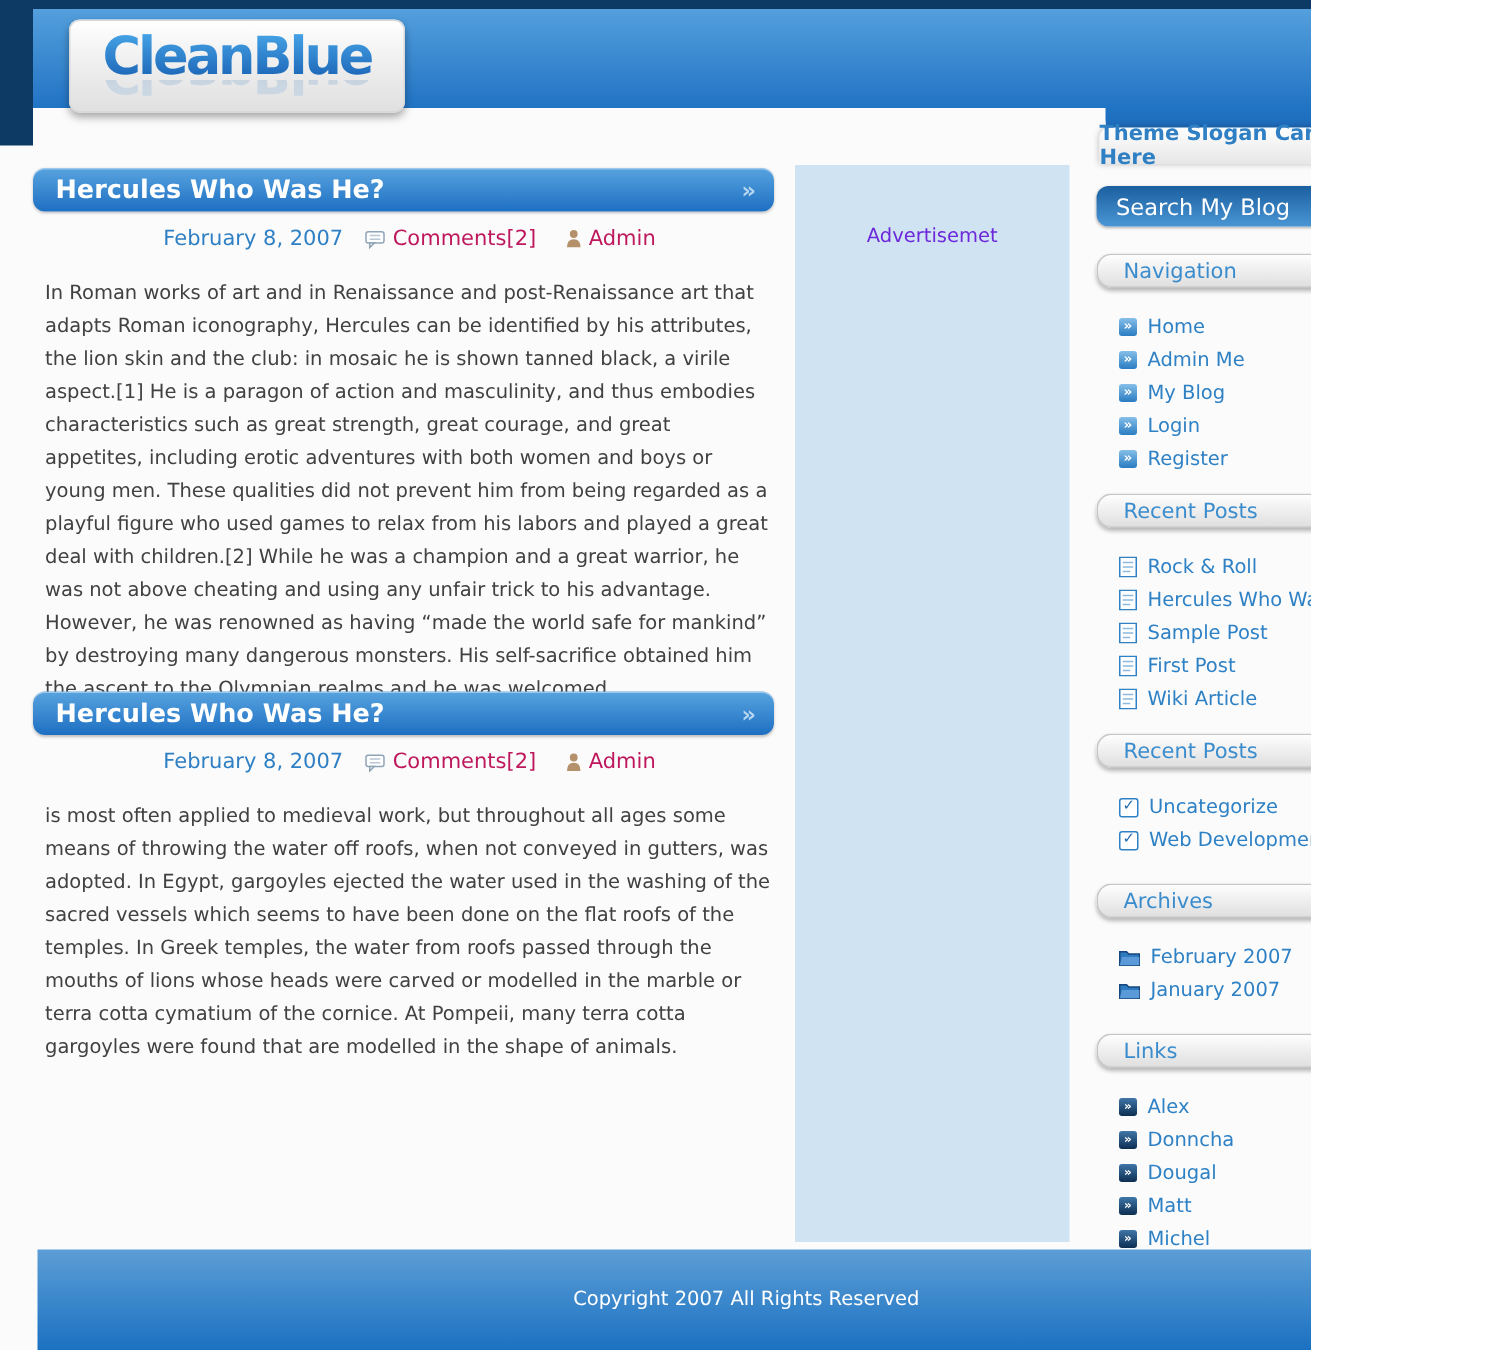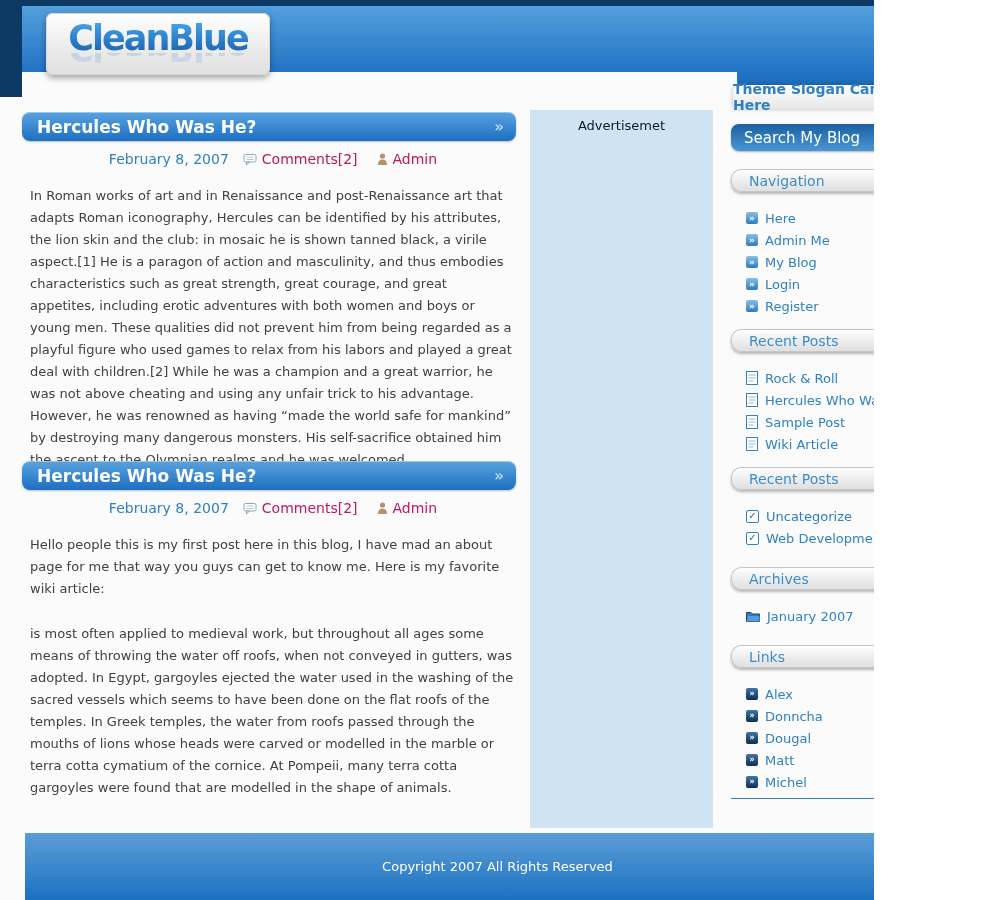--- a/index.html
+++ b/index.html
@@ -26,21 +26,21 @@
               -webkit-background-clip:text; background-clip:text; color:transparent;
               transform:scaleY(-1); opacity:.15; height:14px; overflow:hidden; margin-top:-4px; }
   .slogan-tab{ position:absolute; left:733px; top:85px; width:203px; height:24px;
                background:linear-gradient(#fefefe,#e7e7e7); border-radius:7px 7px 0 0;
                box-shadow:0 0 4px rgba(0,0,0,.25);
                display:flex; align-items:center; justify-content:center;
                font-size:14px; font-weight:bold; color:#2e7fc3; }
 
   
   .ad-column{ position:absolute; left:530px; top:110px; width:183px; height:718px; background:#cfe3f3; }
-  .ad-label{ padding-top:8px; text-align:center; color:#0f172a; font-size:13px; }
+  .ad-label{ padding-top:8px; text-align:center; color:#6d28d9; font-size:13px;margin-top:32px; }
 
   
   .post{ position:absolute; left:22px; width:494px; }
   .post-1{ top:112px; } .post-2{ top:461px; }
   .post-titlebar{ height:29px; border-radius:8px;
                   background:linear-gradient(#58a3df,#1d6fc2);
                   box-shadow:inset 0 1px 0 rgba(255,255,255,.4), 0 1px 2px rgba(0,0,0,.25);
                   display:flex; align-items:center; padding:0 12px 0 15px; cursor:pointer; }
   .post-title{ color:#ffffff; font-size:17px; font-weight:bold; flex:1; }
   .titlebar-chevron{ color:#b5d6f0; font-size:15px; font-weight:bold; }
@@ -148,39 +148,38 @@
       </svg>
       <a class="meta-link">Comments[2]</a>
       <span class="author-gap"></span>
       <svg class="svg-icon" width="11" height="12" viewBox="0 0 11 12">
         <circle cx="5.5" cy="3" r="2.6" fill="#b5916b"></circle>
         <path d="M1 12 Q1 6.5 5.5 6.5 Q10 6.5 10 12 Z" fill="#b5916b"></path>
       </svg>
       <a class="meta-link">Admin</a>
     </div>
     <div class="post-body">
-      <p>Hello people this is my first post here in this blog, I have mad an about page for me that way you guys can get to know me. Here is my favorite wiki article:</p>
       <p>is most often applied to medieval work, but throughout all ages some means of throwing the water off roofs, when not conveyed in gutters, was adopted. In Egypt, gargoyles ejected the water used in the washing of the sacred vessels which seems to have been done on the flat roofs of the temples. In Greek temples, the water from roofs passed through the mouths of lions whose heads were carved or modelled in the marble or terra cotta cymatium of the cornice. At Pompeii, many terra cotta gargoyles were found that are modelled in the shape of animals.</p>
     </div>
   </div>
 
   <div class="sidebar">
 
     <div class="search-bar">
       <span>Search My Blog</span>
     </div>
 
     <div class="section-header m18">
       <span class="section-title">Navigation</span>
       <span class="header-arrow">→</span>
     </div>
     <div class="side-list">
       <div class="side-item">
         <span class="sq-icon">»</span>
-        <span>Here</span>
+        <span>Home</span>
       </div>
       <div class="side-item">
         <span class="sq-icon">»</span>
         <span>Admin Me</span>
       </div>
       <div class="side-item">
         <span class="sq-icon">»</span>
         <span>My Blog</span>
       </div>
       <div class="side-item">
@@ -217,20 +216,29 @@
         <span>Hercules Who Was He?</span>
       </div>
       <div class="side-item">
         <svg class="svg-icon" width="12" height="14" viewBox="0 0 12 14">
             <rect x="0.5" y="0.5" width="11" height="13" fill="#ffffff" stroke="#2e81c4"></rect>
             <line x1="2.5" y1="4" x2="9.5" y2="4" stroke="#8cb9dd"></line>
             <line x1="2.5" y1="7" x2="9.5" y2="7" stroke="#8cb9dd"></line>
             <line x1="2.5" y1="10" x2="7.5" y2="10" stroke="#8cb9dd"></line>
           </svg>
         <span>Sample Post</span>
+      </div>
+      <div class="side-item">
+        <svg class="svg-icon" width="12" height="14" viewBox="0 0 12 14">
+            <rect x="0.5" y="0.5" width="11" height="13" fill="#ffffff" stroke="#2e81c4"></rect>
+            <line x1="2.5" y1="4" x2="9.5" y2="4" stroke="#8cb9dd"></line>
+            <line x1="2.5" y1="7" x2="9.5" y2="7" stroke="#8cb9dd"></line>
+            <line x1="2.5" y1="10" x2="7.5" y2="10" stroke="#8cb9dd"></line>
+          </svg>
+        <span>First Post</span>
       </div>
       <div class="side-item">
         <svg class="svg-icon" width="12" height="14" viewBox="0 0 12 14">
             <rect x="0.5" y="0.5" width="11" height="13" fill="#ffffff" stroke="#2e81c4"></rect>
             <line x1="2.5" y1="4" x2="9.5" y2="4" stroke="#8cb9dd"></line>
             <line x1="2.5" y1="7" x2="9.5" y2="7" stroke="#8cb9dd"></line>
             <line x1="2.5" y1="10" x2="7.5" y2="10" stroke="#8cb9dd"></line>
           </svg>
         <span>Wiki Article</span>
       </div>
@@ -254,20 +262,27 @@
     <div class="section-header m18">
       <span class="section-title">Archives</span>
       <span class="header-arrow">→</span>
     </div>
     <div class="side-list">
       <div class="side-item">
         <svg class="svg-icon" width="14" height="11" viewBox="0 0 14 11">
             <path d="M0.5 1.5 L5 1.5 L6.5 3 L13.5 3 L13.5 10.5 L0.5 10.5 Z" fill="#2f7bc0" stroke="#17477c"></path>
             <path d="M2 5 L13.5 5 L13.5 10.5 L0.5 10.5 Z" fill="#5a9ad8"></path>
           </svg>
+        <span>February 2007</span>
+      </div>
+      <div class="side-item">
+        <svg class="svg-icon" width="14" height="11" viewBox="0 0 14 11">
+            <path d="M0.5 1.5 L5 1.5 L6.5 3 L13.5 3 L13.5 10.5 L0.5 10.5 Z" fill="#2f7bc0" stroke="#17477c"></path>
+            <path d="M2 5 L13.5 5 L13.5 10.5 L0.5 10.5 Z" fill="#5a9ad8"></path>
+          </svg>
         <span>January 2007</span>
       </div>
     </div>
 
     <div class="section-header m18">
       <span class="section-title">Links</span>
       <span class="header-arrow">→</span>
     </div>
     <div class="side-list">
       <div class="side-item">

